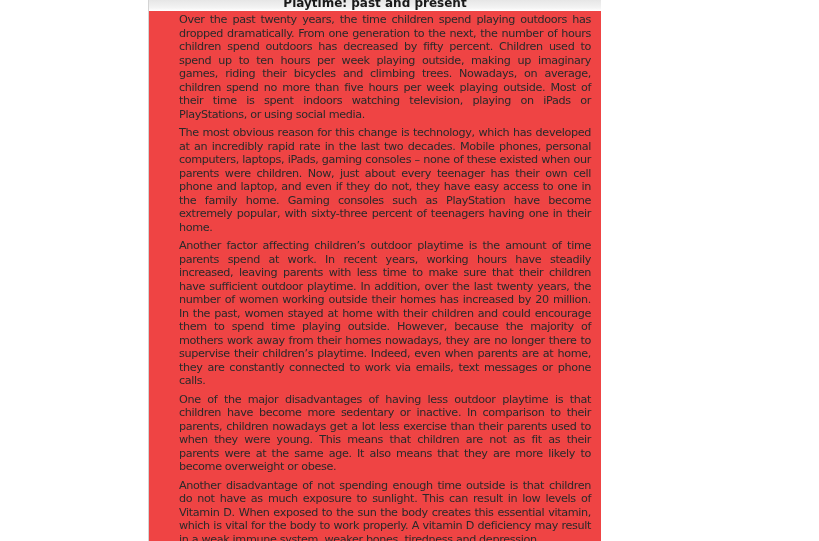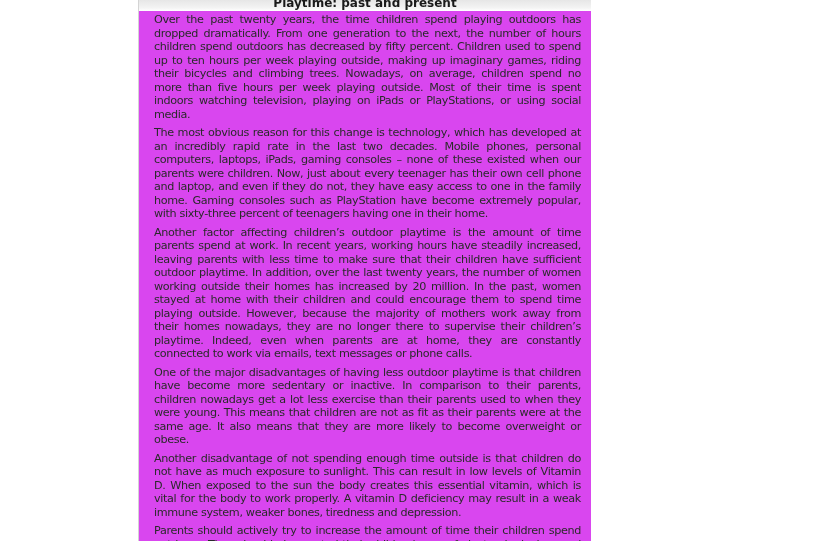--- a/index.html
+++ b/index.html
@@ -5,25 +5,25 @@
     html, body {
       margin: 0;
       padding: 0;
       width: 819px;
       height: 541px;
       background: #ffffff;
       overflow: hidden;
     }
     .page {
       position: absolute;
-      left: 138px;
+      left: 148px;
       top: 0;
       width: 452px;
       height: 541px;
-      background: #d946ef;
+      background: #ef4444;
       border-left: 1px solid #d4d4d4;
     }
     .header-band {
       position: absolute;
       left: 0;
       top: 0;
       width: 452px;
       height: 11px;
       background: linear-gradient(to bottom, #e6e6e6 0%, #f3f3f3 70%, #ffffff 100%);
     }
@@ -45,21 +45,21 @@
       left: 15px;
       top: 13px;
       width: 427px;
       font-family: "DejaVu Sans", sans-serif;
       font-size: 11.2px;
       line-height: 13.5px;
       color: #2a2a2a;
       letter-spacing: -0.35px;
     }
     .content p {
-      margin: 0 0 5px 0;
+      margin: 0 0 5px 15px;
       text-align: justify;
       hyphens: none;
     }
   </style>
 </head>
 <body>
 
 <div class="page">
   <div class="header-band"></div>
   <h1 class="title">Playtime: past and present</h1>

